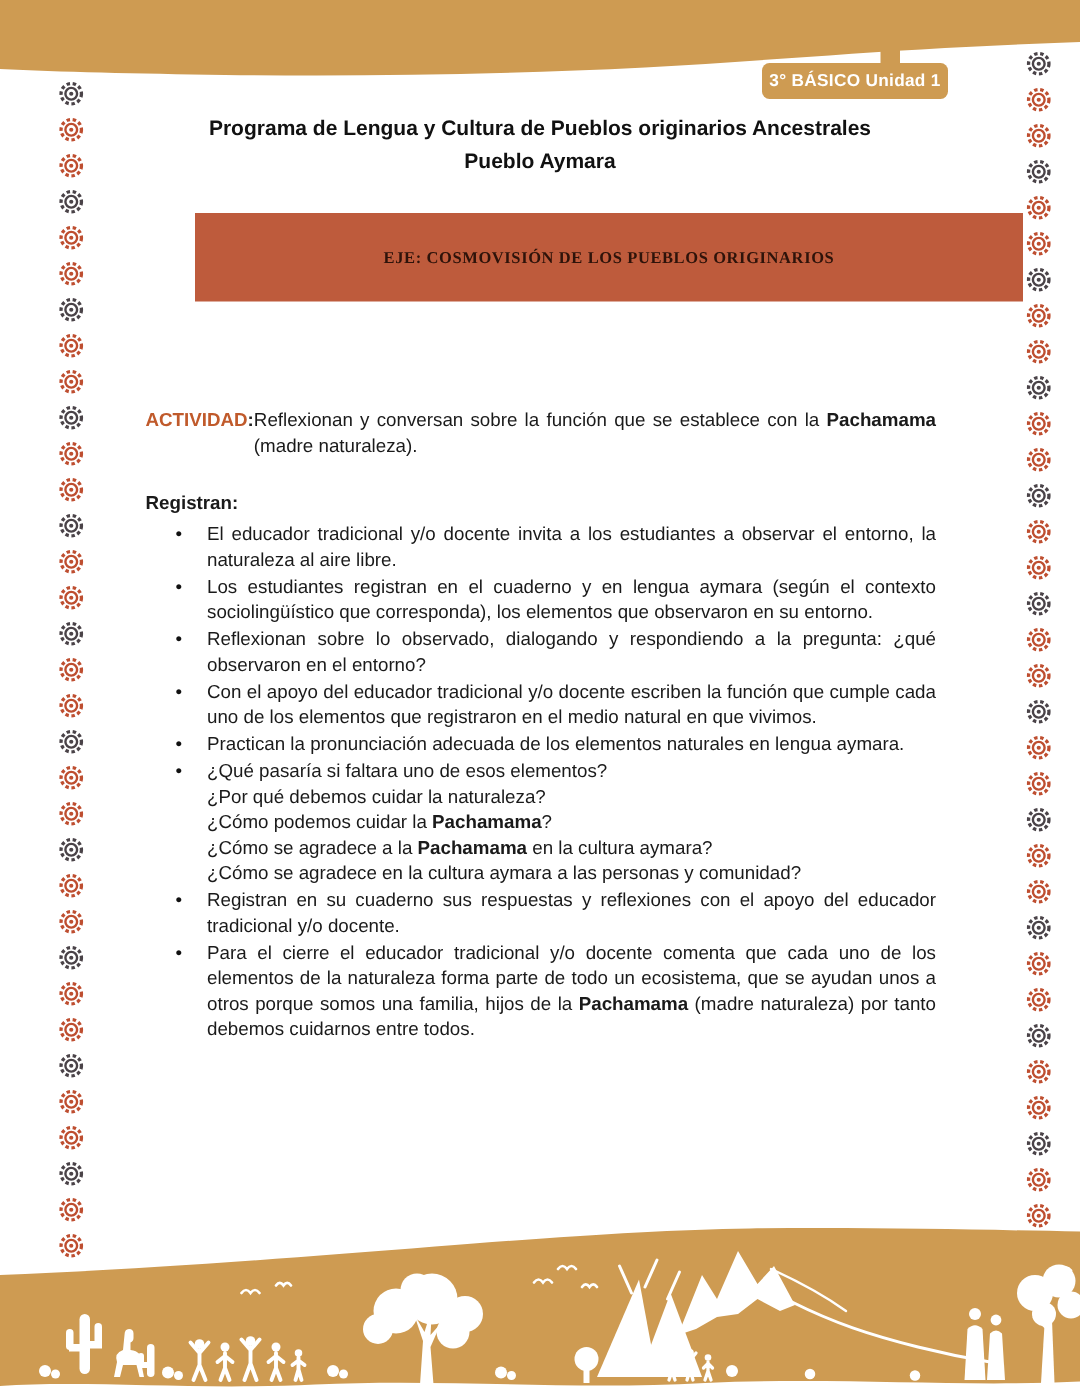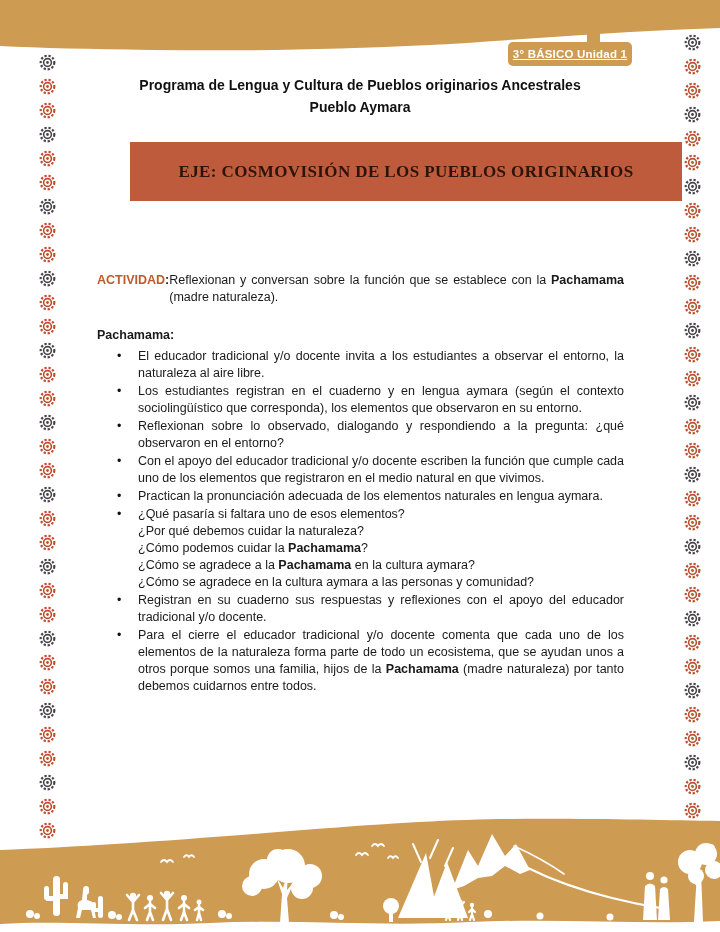--- a/index.html
+++ b/index.html
@@ -10,21 +10,21 @@
     color:#1a1a1a;
   }
   
   .top-band{position:absolute;top:0;left:0;width:720px;height:56px;z-index:3;}
   .fill-tan{fill:var(--tan,#CE9B52);}
   .fill-white{fill:#ffffff;}
   .unit-badge{
     position:absolute;top:42px;left:508px;width:124px;height:24px;z-index:4;
     background:var(--tan,#CE9B52);border-radius:5px;
     display:flex;align-items:center;justify-content:center;
-    color:#fff;font-size:11.5px;font-weight:bold;letter-spacing:.2px;text-decoration:underline;
+    color:#fff;font-size:11.5px;font-weight:bold;letter-spacing:.2px;
   }
   .badge-connector{
     position:absolute;top:26px;left:587px;width:13px;height:20px;z-index:3;
     background:var(--tan,#CE9B52);border-radius:0 0 3px 3px;
   }
   
   .chain{position:absolute;width:17px;z-index:1;display:flex;flex-direction:column;}
   .chain-left{left:39px;top:54px;}
   .chain-right{left:684px;top:34px;}
   .motif{width:17px;height:17px;margin-bottom:7px;flex:0 0 auto;}
@@ -34,21 +34,21 @@
     text-align:center;font-weight:bold;font-size:14px;line-height:22px;color:#111;
   }
   
   .eje-banner{
     position:absolute;top:142px;left:130px;width:552px;height:59px;z-index:2;
     background:var(--terracotta,#BE5B3C);
     display:flex;align-items:center;justify-content:center;
   }
   .eje-banner .banner-text{
     font-family:"Liberation Serif","DejaVu Serif",serif;
-    font-weight:bold;font-size:17px;letter-spacing:.4px;
+    font-weight:bold;font-size:11px;letter-spacing:.4px;
     color:var(--banner-text,#2E130A);
   }
   
   .content{
     position:absolute;top:255px;left:97px;width:527px;z-index:2;
     font-size:12.5px;line-height:17px;
   }
   .activity-row{display:flex;margin-top:17px;}
   .activity-label{flex:0 0 67px;font-weight:bold;color:var(--accent,#C05A2B);}
   .activity-label .colon{color:#222;}
@@ -429,21 +429,21 @@
   <div class="eje-banner">
     <span class="banner-text">EJE: COSMOVISIÓN DE LOS PUEBLOS ORIGINARIOS</span>
   </div>
 
   <div class="content">
     <div class="activity-row">
       <div class="activity-label"><span>ACTIVIDAD</span><span class="colon">:</span></div>
       <div class="activity-text"><span>Reflexionan y conversan sobre la función que se establece con la </span><span class="bold">Pachamama</span><span> (madre naturaleza).</span></div>
     </div>
 
-    <div class="examples-heading">Pachamama:</div>
+    <div class="examples-heading">Registran:</div>
 
     <ul class="examples">
         <li>
           <div class="li-main"><span>El educador tradicional y/o docente invita a los estudiantes a observar el entorno, la naturaleza al aire libre.</span></div>
         </li>
         <li>
           <div class="li-main"><span>Los estudiantes registran en el cuaderno y en lengua aymara (según el contexto sociolingüístico que corresponda), los elementos que observaron en su entorno.</span></div>
         </li>
         <li>
           <div class="li-main"><span>Reflexionan sobre lo observado, dialogando y respondiendo a la pregunta: ¿qué observaron en el entorno?</span></div>

